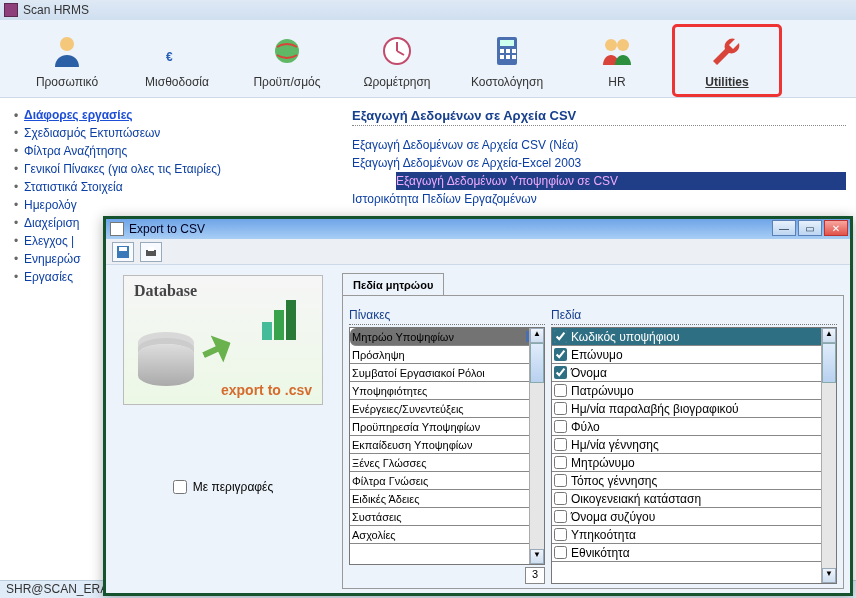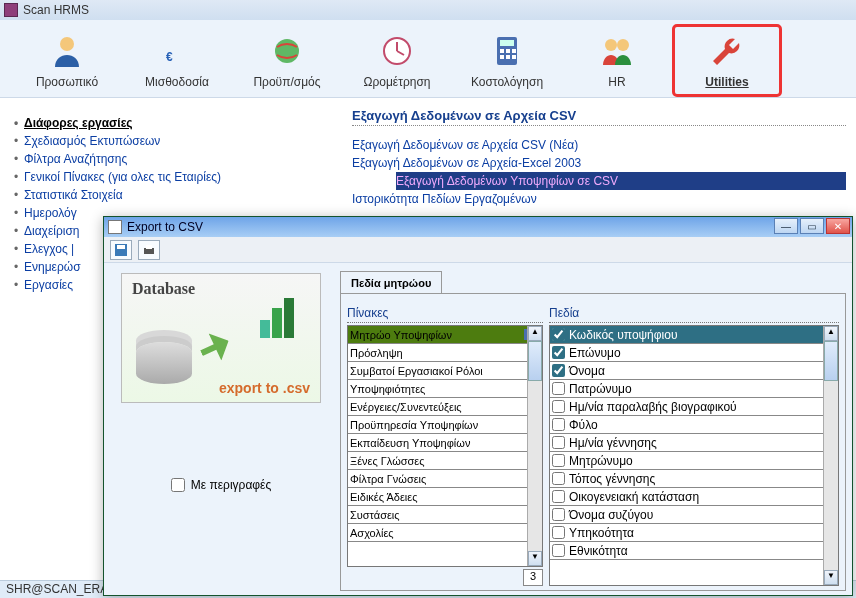--- a/index.html
+++ b/index.html
@@ -13,30 +13,30 @@
 .tb-item { width: 110px; display: flex; flex-direction: column; align-items: center; justify-content: center; color: #333; cursor: pointer; }
 .tb-item .ico { width: 36px; height: 36px; margin-bottom: 6px; position: relative; }
 .tb-item .lbl { font-size: 12px; }
 .tb-item.active { border: 3px solid #e33; border-radius: 5px; }
 .tb-item.active .lbl { font-weight: bold; text-decoration: underline; }
 
 .content { position: relative; background: #fff; padding: 8px 14px; height: calc(100% - 18px - 78px - 18px); }
 .sidebar { width: 320px; }
 .sidebar a { display: block; color: #0b3ea3; text-decoration: none; padding: 2px 0 2px 10px; position: relative; }
 .sidebar a::before { content: '•'; color: #666; position: absolute; left: 0; }
-.sidebar a.bold { font-weight: bold; text-decoration: underline; color: #000000; margin-top: 8px; }
+.sidebar a.bold { font-weight: bold; text-decoration: underline; color: #1d4ed8; }
 
 .rightpanel { position: absolute; left: 352px; top: 8px; right: 10px; }
 .rightpanel h3 { color: #163f8e; font-size: 13px; font-weight: bold; border-bottom: 1px dotted #888; padding: 2px 0; margin-bottom: 10px; }
 .rightpanel .line { color: #0b3ea3; padding: 2px 0; display: block; }
 .rightpanel .line.sel { background: #1f3e87; color: #f0abfc; margin-left: 44px; }
 
 .statusbar { position: absolute; bottom: 0; left: 0; right: 0; height: 18px; background: #e0ecf8; border-top: 1px solid #bcd; padding: 1px 6px; color: #333; font-size: 11px; display:flex; justify-content:space-between;}
 
-.modal { position: absolute; left: 103px; top: 216px; width: 750px; height: 380px; background: #ecf3fb; border: 1px solid #14532d; box-shadow: 0 2px 12px rgba(0,0,0,.3); }
+.modal { position: absolute; left: 103px; top: 216px; width: 750px; height: 380px; background: #ecf3fb; border: 3px solid #14532d; box-shadow: 0 2px 12px rgba(0,0,0,.3); }
 .modal-title { background: linear-gradient(#6ea4e8,#a8cef5); height: 20px; display: flex; align-items: center; padding: 0 4px; position: relative; }
 .modal-title .ic { width: 14px; height: 14px; background: #fff; border: 1px solid #777; margin-right: 5px; }
 .modal-title .txt { color: #002; font-size: 12px; }
 .winbtns { position: absolute; right: 2px; top: 1px; display: flex; gap: 2px; }
 .winbtn { width: 24px; height: 16px; border: 1px solid #5a80b5; background: linear-gradient(#e6f0fb,#bdd6f2); display:flex;align-items:center;justify-content:center; font-size:10px; color:#234; cursor:pointer;}
 .winbtn.close { background: linear-gradient(#f8a6a0,#e0534a); color:#fff; border-color:#b33; }
 
 .modal-tb { height: 26px; background: #ecf0f5; border-bottom: 1px solid #cdd9e8; display:flex; align-items:center; padding:0 6px; gap:6px;}
 .modal-tb .tbtn { width:22px; height:20px; border:1px solid #9ab; background:#f7fbff; display:flex;align-items:center;justify-content:center; cursor:pointer;}
 
@@ -56,21 +56,21 @@
 .chk-row input { width:14px; height:14px; }
 
 .modal-main { flex:1; padding: 8px 6px 4px 2px; display:flex; flex-direction:column; }
 .tabhdr { display:flex; height:22px; }
 .tab { background:#ecf3fb; border:1px solid #999; border-bottom:none; padding:5px 10px; font-weight:bold; font-size:11px;}
 .lists { flex:1; display:flex; gap:6px; border:1px solid #999; padding:10px 6px 4px 6px; background:#ecf3fb;}
 .listcol { flex:1; display:flex; flex-direction:column; }
 .listcol .hdr { color:#163f8e; border-bottom:1px dotted #777; padding:2px 0; margin-bottom:2px; font-size:12px;}
 .listbox { flex:1; border:1px solid #777; background:#fff; overflow:hidden; position:relative;}
 .lrow { display:flex; align-items:center; height:18px; border-bottom:1px solid #888; padding:0 2px; font-size:11px;}
-.lrow.sel { background:#4d7c0f; }
+.lrow.sel { background:#737373;border-radius:6px; }
 .lrow .num { margin-left:auto; background:#4a6fb0; color:#fff; width:16px; text-align:center; font-size:10px;}
 .frow { display:flex; align-items:center; height:18px; border-bottom:1px solid #888; padding:0 2px; font-size:11px;}
 .frow.sel { background:#2e6f84; color:#fff; }
 .frow input { width:13px; height:13px; margin-right:4px; accent-color:#2e6f84;}
 .scroll { position:absolute; right:0; top:0; bottom:0; width:15px; background:#e6e6e6; border-left:1px solid #aaa;}
 .scroll .sbtn { height:15px; background:linear-gradient(#f0f4fb,#cfdff0); border:1px solid #9ab; font-size:8px; text-align:center;}
 .scroll .thumb { position:absolute; top:15px; left:0; right:0; height:40px; background:linear-gradient(#e0ecfb,#b8d0ef); border:1px solid #8aa;}
 .footnum { border:1px solid #888; background:#fff; width:20px; height:17px; text-align:center; font-size:11px; margin-left:auto; margin-top:2px;}
 </style>
 </head>

